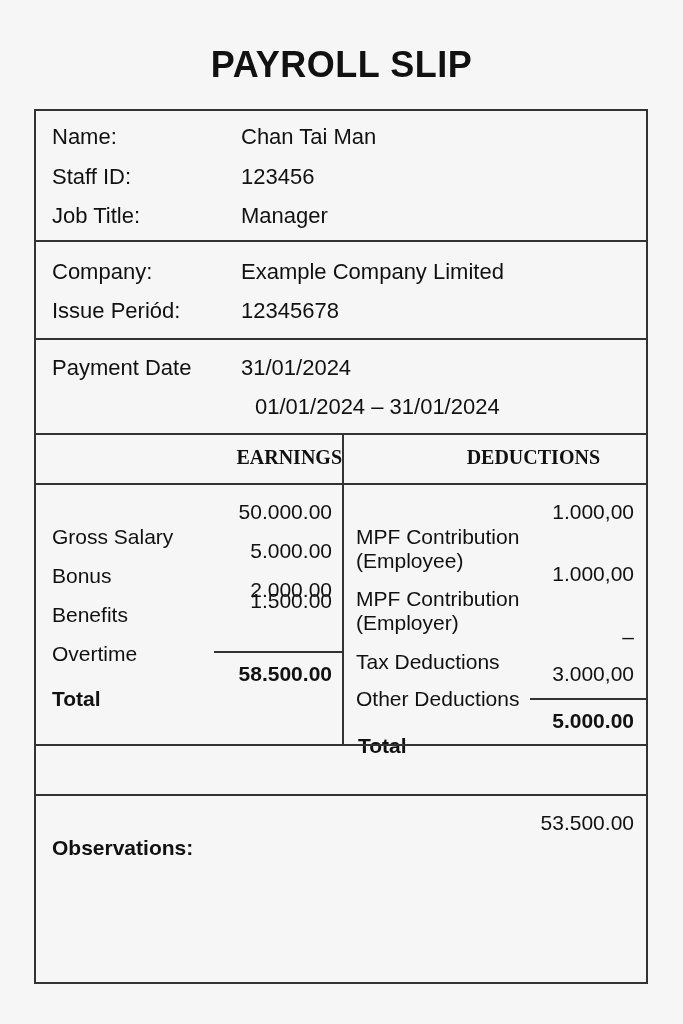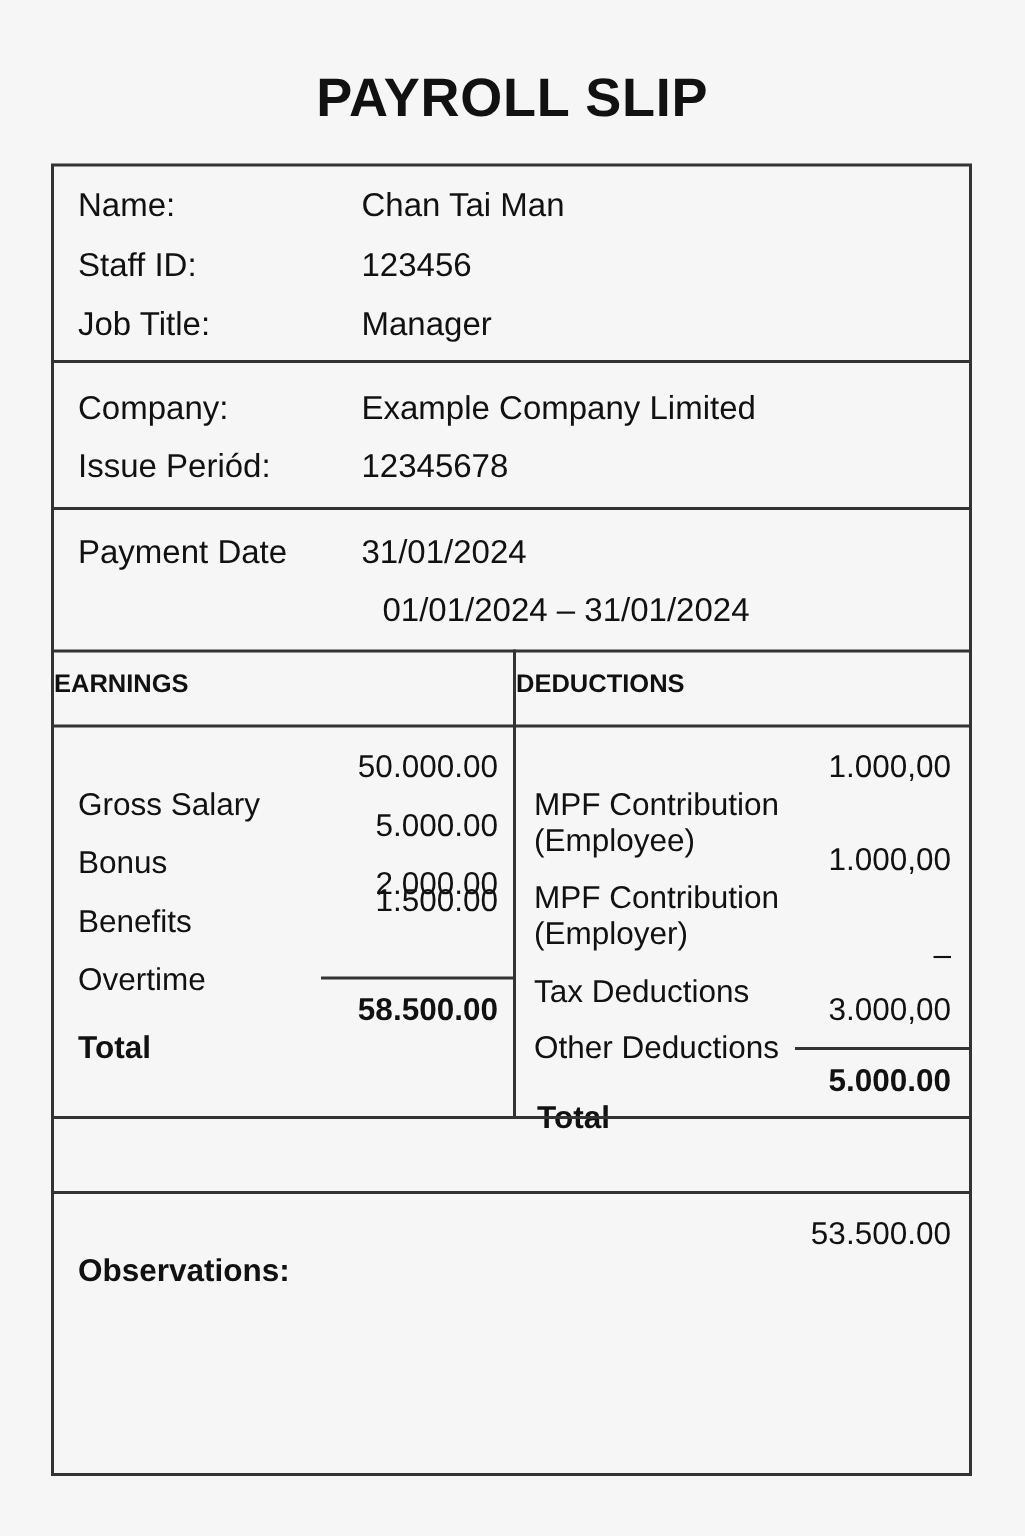--- a/index.html
+++ b/index.html
@@ -18,21 +18,21 @@
   }
   .slip {
     position: absolute; left: 34px; top: 109px; width: 614px; height: 875px;
     border: 2px solid #333; box-sizing: border-box;
   }
   .hline { position: absolute; left: 0; right: 0; height: 0; border-top: 2px solid #333; }
   .vline { position: absolute; width: 0; border-left: 2px solid #333; }
   .txt { position: absolute; font-size: 22px; line-height: 26px; white-space: nowrap; }
   .lbl { font-weight: normal; color: #111; }
   .b { font-weight: bold; }
-  .hdr { position: absolute; font-weight: bold; font-size: 17px; text-align: left; }
+  .hdr { position: absolute; font-weight: bold; font-size: 20px; text-align: right; font-family: Liberation Serif, serif; }
   .amt { position: absolute; font-size: 21px; text-align: right; white-space: nowrap; }
   .item { position: absolute; font-size: 21px; line-height: 24px; margin-top: 25px; }
   .uline { position: absolute; height: 0; border-top: 2px solid #333; }
 </style>
 </head>
 <body>
 
 <div class="title">PAYROLL SLIP</div>
 
 <div class="slip">

